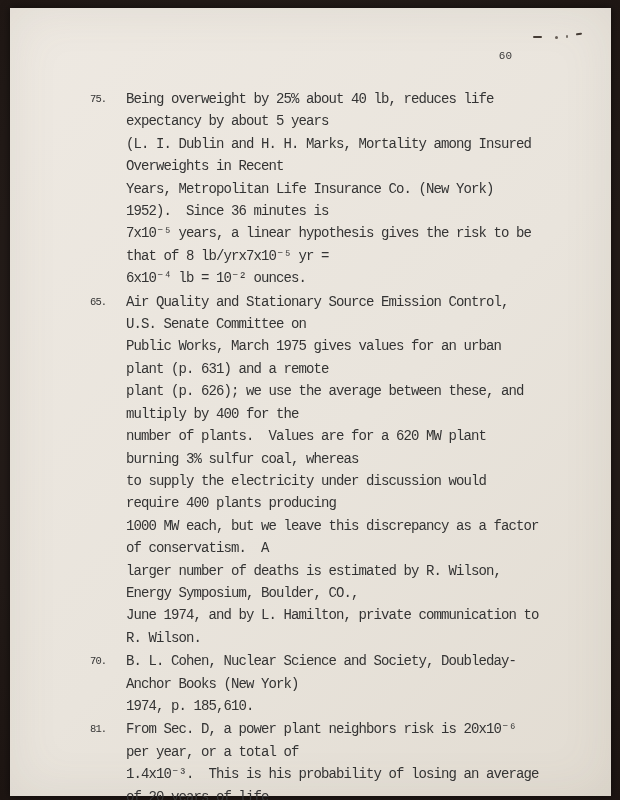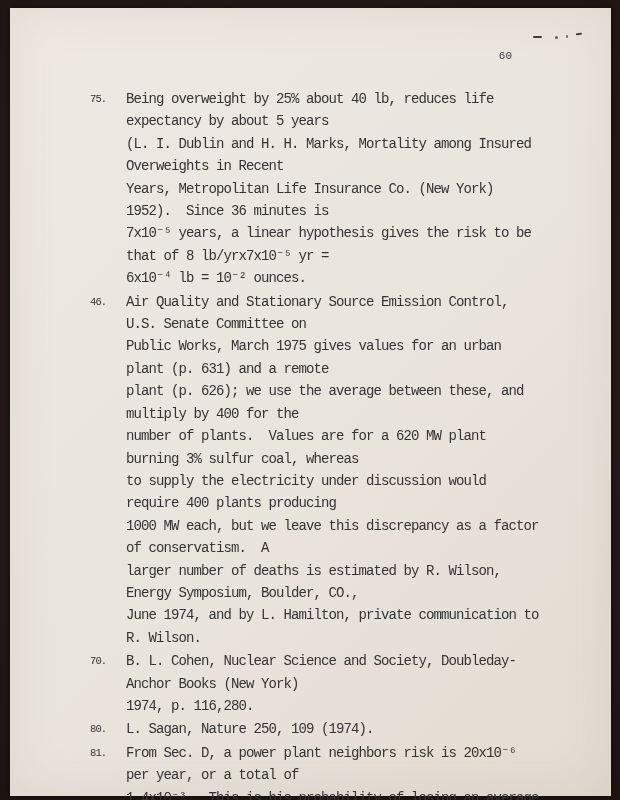--- a/index.html
+++ b/index.html
@@ -95,41 +95,37 @@
     <span class="ref-text">Being overweight by 25% about 40 lb, reduces life expectancy by about 5 years
 (L. I. Dublin and H. H. Marks, Mortality among Insured Overweights in Recent
 Years, Metropolitan Life Insurance Co. (New York) 1952).  Since 36 minutes is
 7x10⁻⁵ years, a linear hypothesis gives the risk to be that of 8 lb/yrx7x10⁻⁵ yr =
 6x10⁻⁴ lb = 10⁻² ounces.</span>
   </li>
 
 
 
   <li class="ref">
-    <span class="ref-num">46.</span>
+    <span class="ref-num">65.</span>
     <span class="ref-text">Air Quality and Stationary Source Emission Control, U.S. Senate Committee on
 Public Works, March 1975 gives values for an urban plant (p. 631) and a remote
 plant (p. 626); we use the average between these, and multiply by 400 for the
 number of plants.  Values are for a 620 MW plant burning 3% sulfur coal, whereas
 to supply the electricity under discussion would require 400 plants producing
 1000 MW each, but we leave this discrepancy as a factor of conservatism.  A
 larger number of deaths is estimated by R. Wilson, Energy Symposium, Boulder, CO.,
 June 1974, and by L. Hamilton, private communication to R. Wilson.</span>
   </li>
 
   <li class="ref">
     <span class="ref-num">70.</span>
     <span class="ref-text">B. L. Cohen, Nuclear Science and Society, Doubleday-Anchor Books (New York)
-1974, p. 116,280.</span>
+1974, p. 185,610.</span>
   </li>
 
-  <li class="ref">
-    <span class="ref-num">80.</span>
-    <span class="ref-text">L. Sagan, Nature 250, 109 (1974).</span>
-  </li>
 
   <li class="ref">
     <span class="ref-num">81.</span>
     <span class="ref-text">From Sec. D, a power plant neighbors risk is 20x10⁻⁶ per year, or a total of
 1.4x10⁻³.  This is his probability of losing an average of 20 years of life
 expectancy, so his average loss of life expectancy is 1.4x10⁻³x20 = 0.03 years.</span>
   </li>
 
 </ol>
   </div>

